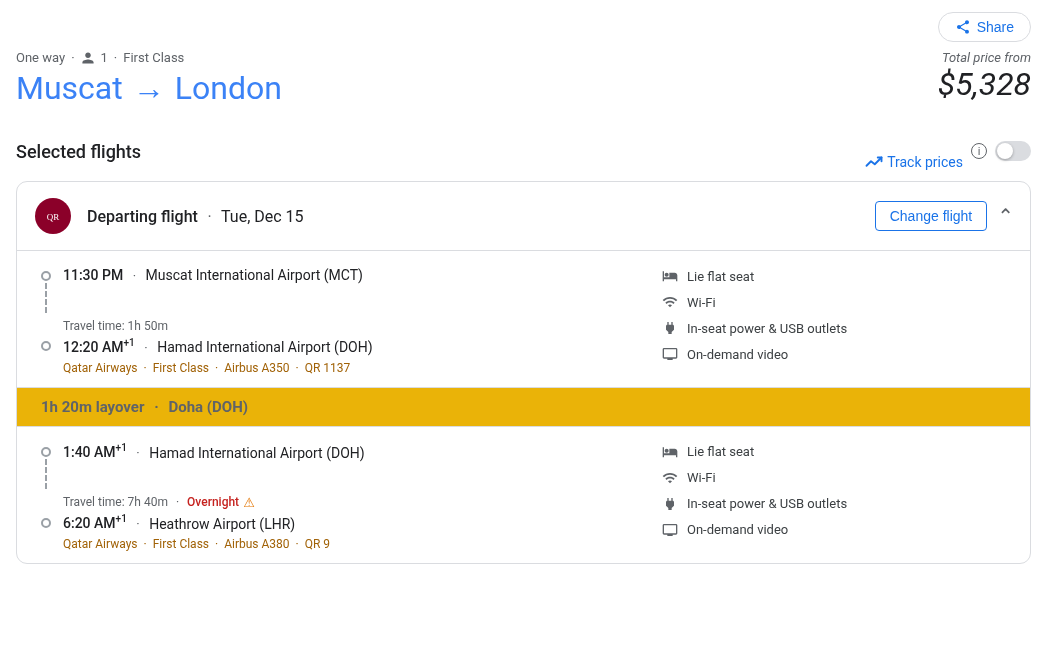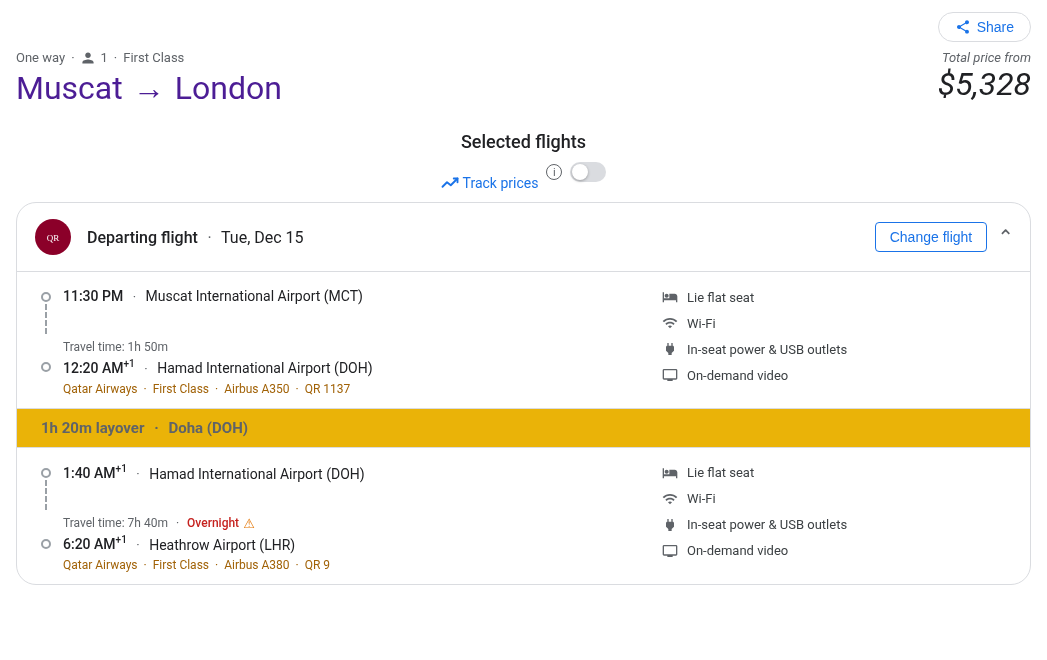--- a/index.html
+++ b/index.html
@@ -39,21 +39,21 @@
       margin-bottom: 4px;
       display: flex;
       align-items: center;
       gap: 6px;
     }
     .trip-meta .dot { color: #5f6368; }
 
     .trip-route {
       font-size: 32px;
       font-weight: 400;
-      color: #4c1d95;
+      color: #3b82f6;
       margin-bottom: 12px;
       display: flex;
       align-items: center;
       gap: 10px;
     }
 
     
     .header-row {
       display: flex;
       justify-content: space-between;
@@ -72,21 +72,20 @@
       font-weight: 400;
       color: #202124;
     }
 
     
     .selected-flights-row {
       display: flex;
       justify-content: space-between;
       align-items: center;
       margin: 12px 0 10px 0;
-      flex-direction: column;
     }
     .selected-flights-title {
       font-size: 18px;
       font-weight: 500;
       color: #202124;
     }
     .track-prices-area {
       display: flex;
       align-items: center;
       gap: 8px;
@@ -131,21 +130,21 @@
       background: #fff;
       border-radius: 50%;
       top: 2px;
       left: 2px;
       box-shadow: 0 1px 3px rgba(0,0,0,0.3);
     }
 
     
     .flight-card {
       border: 1px solid #dadce0;
-      border-radius: 20px;
+      border-radius: 11px;
       overflow: hidden;
       margin-bottom: 8px;
     }
     .flight-card-header {
       display: flex;
       align-items: center;
       justify-content: space-between;
       padding: 14px 16px;
       border-bottom: 1px solid #dadce0;
     }

